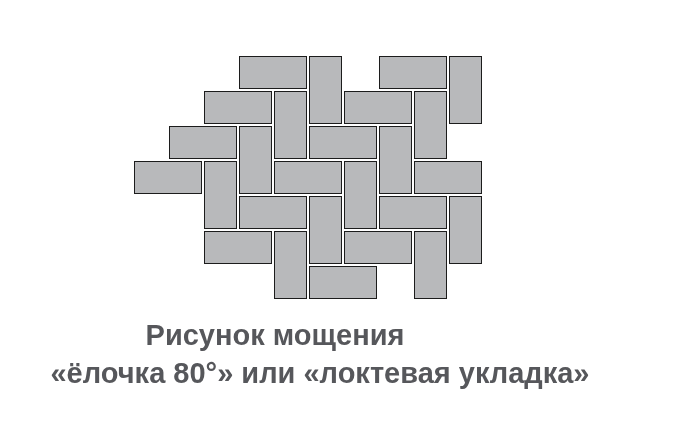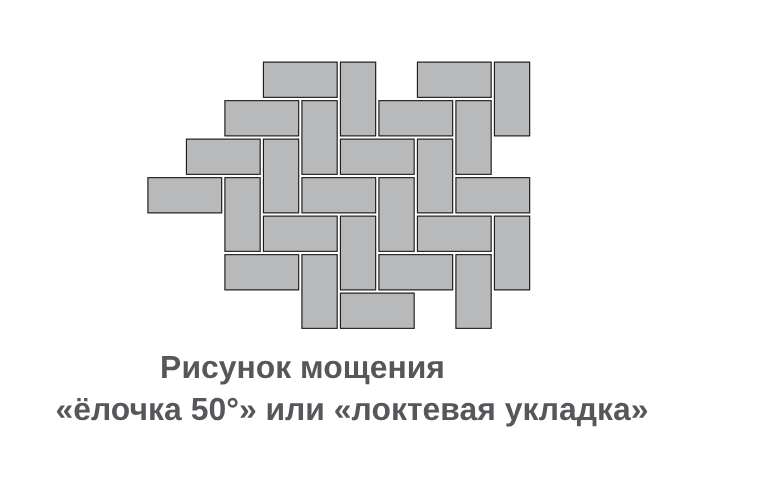--- a/index.html
+++ b/index.html
@@ -72,16 +72,16 @@
       <div class="brick v" style="left: 449px; top: 196px;"></div>
       <div class="brick h" style="left: 204px; top: 231px;"></div>
       <div class="brick v" style="left: 274px; top: 231px;"></div>
       <div class="brick h" style="left: 344px; top: 231px;"></div>
       <div class="brick v" style="left: 414px; top: 231px;"></div>
       <div class="brick h" style="left: 309px; top: 266px;"></div>
     </div>
 
   <div class="caption">
     <div class="caption-line line1">Рисунок мощения</div>
-    <div class="caption-line line2">«ёлочка 50°» или «локтевая укладка»</div>
+    <div class="caption-line line2">«ёлочка 80°» или «локтевая укладка»</div>
   </div>
 
 </div>
 
 </body></html>

